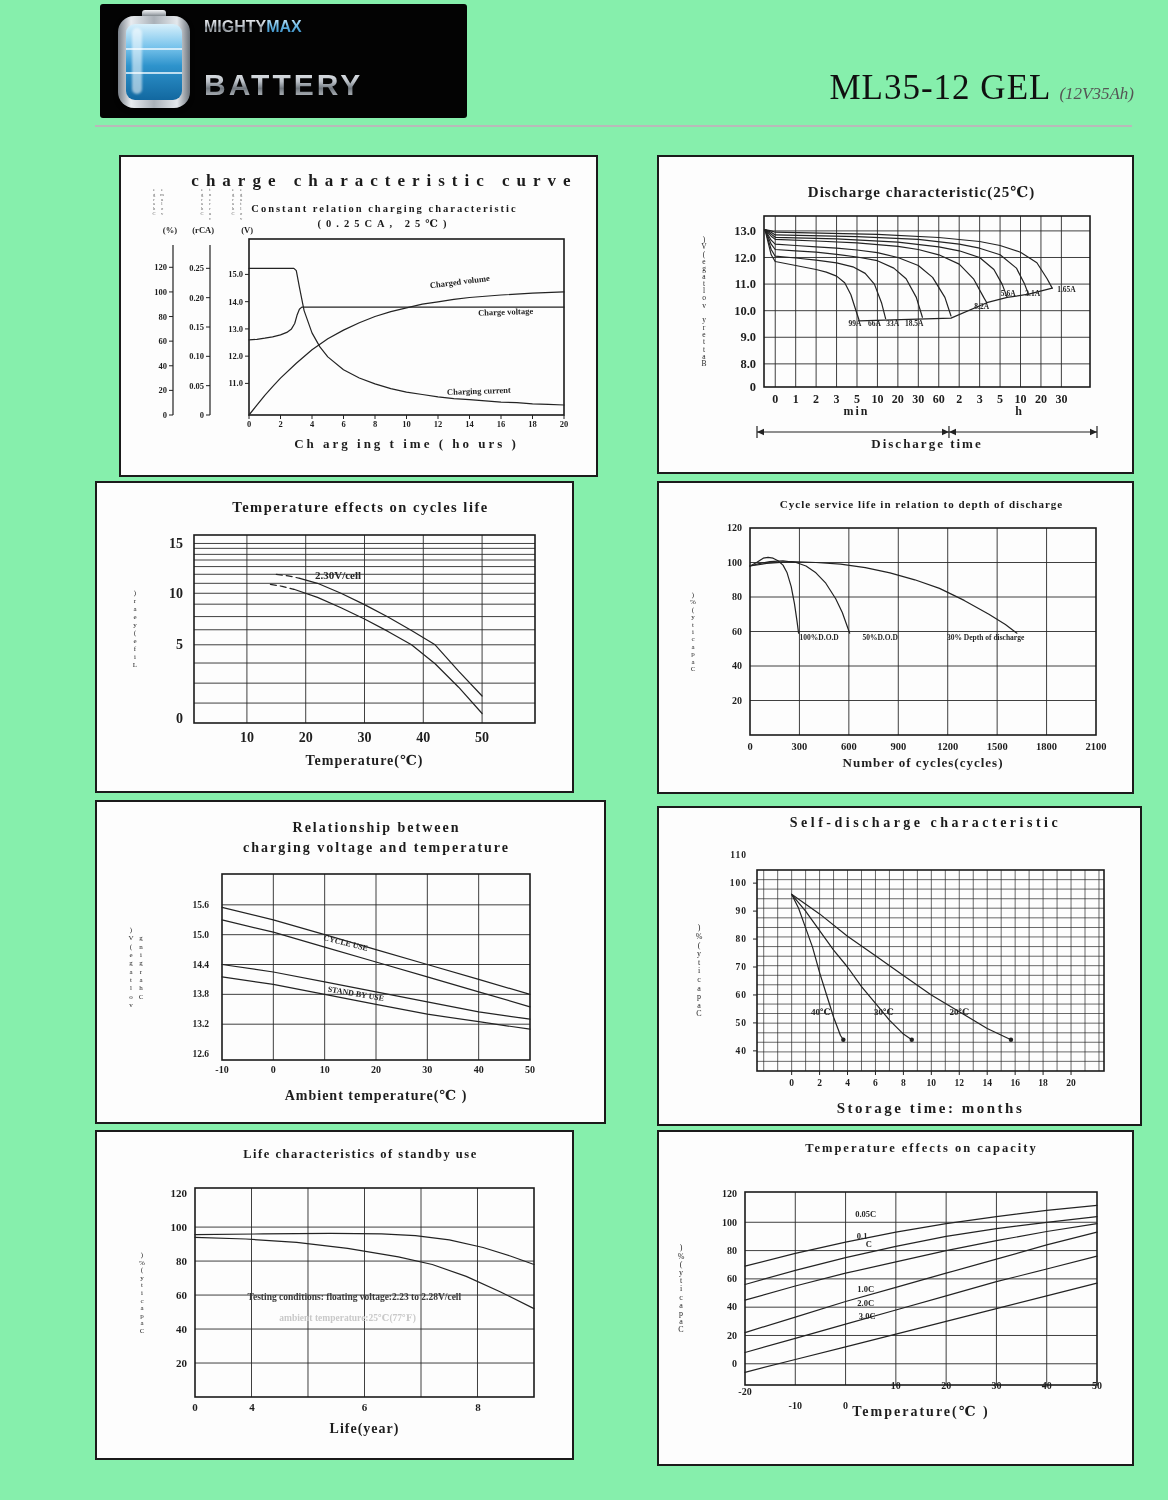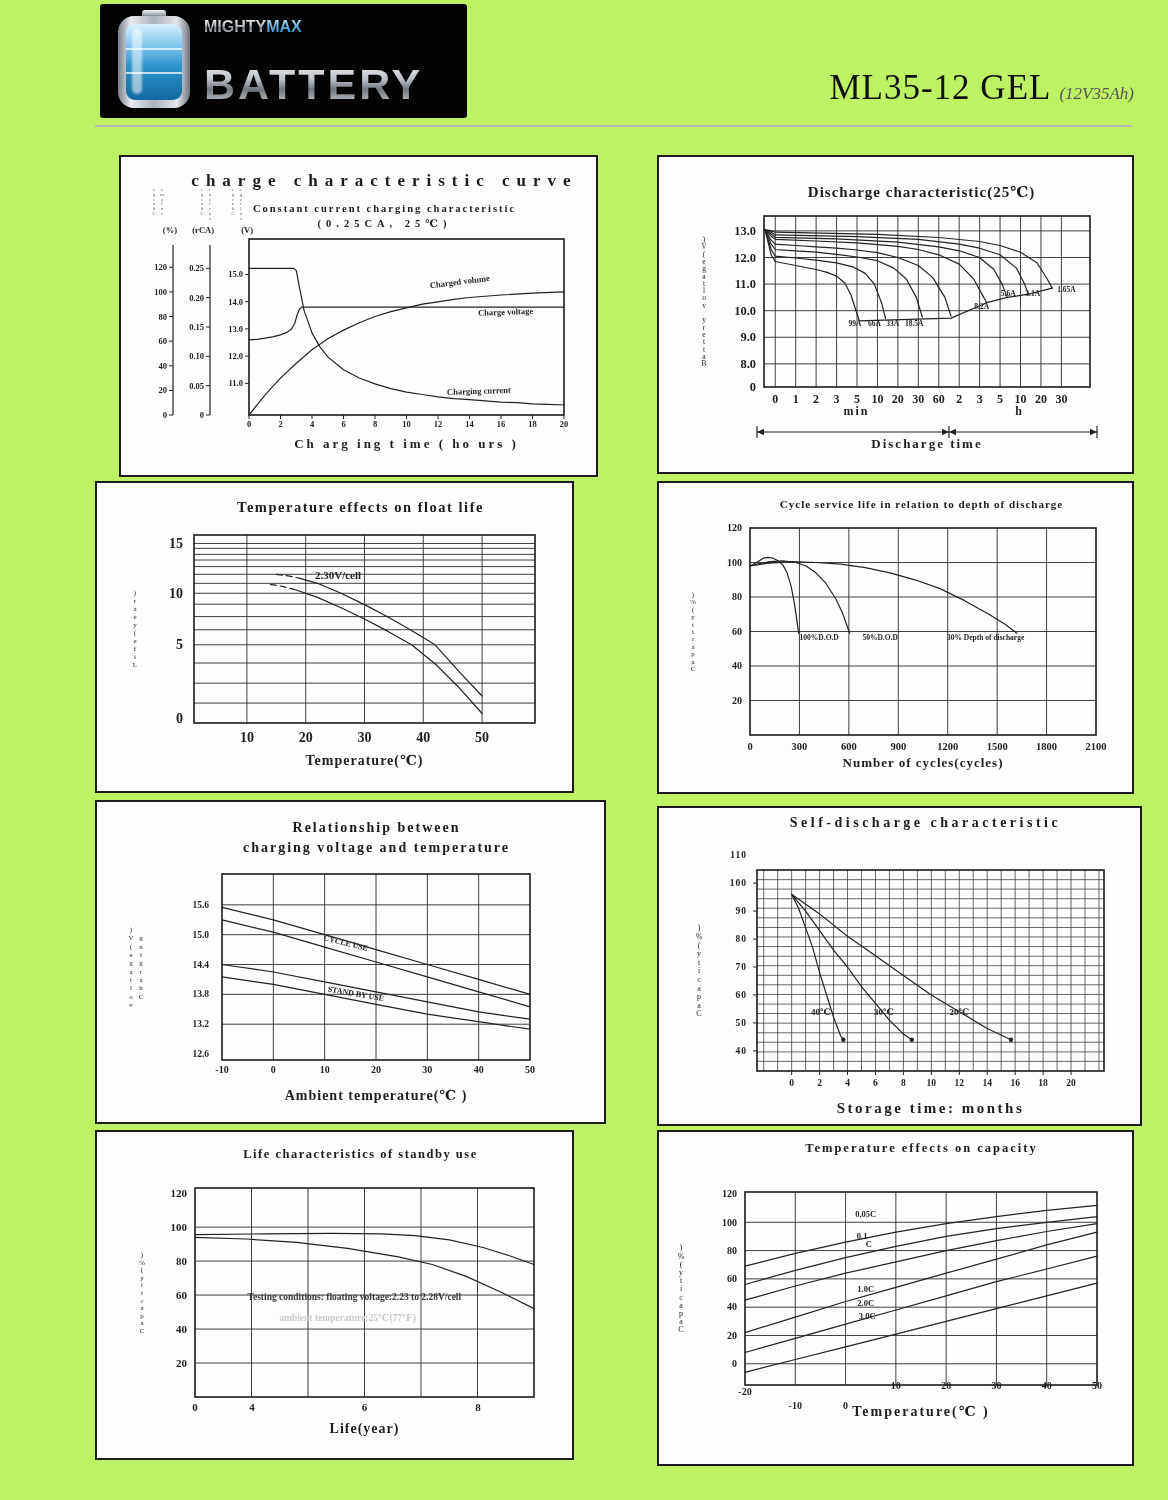--- a/index.html
+++ b/index.html
@@ -1,34 +1,34 @@
 <!DOCTYPE html>
 <html><head>
 <meta charset="utf-8">
 <style>
   html,body{margin:0;padding:0;background:#ffffff;}
-  #page{position:relative;width:1168px;height:1500px;background:#bef264;overflow:hidden;
+  #page{position:relative;width:1168px;height:1500px;background:#86efac;overflow:hidden;
         font-family:"Liberation Serif","DejaVu Serif",serif;}
   
   #logo{position:absolute;left:100px;top:4px;width:367px;height:114px;background:#030303;
         border-radius:3px;}
   #batt{position:absolute;left:18px;top:10px;width:72px;height:94px;}
   #batt .cap{position:absolute;left:24px;top:-4px;width:24px;height:10px;border-radius:3px;
         background:linear-gradient(#f2f4f6,#8f969d 60%,#c9ced4);}
   #batt .shell{position:absolute;left:0;top:2px;width:72px;height:92px;border-radius:16px;
         background:linear-gradient(90deg,#777e86,#e8ecf0 18%,#aab1b8 50%,#e4e8ec 82%,#6c737b);
         box-shadow:0 2px 4px rgba(0,0,0,.6);}
   #batt .core{position:absolute;left:8px;top:10px;width:56px;height:76px;border-radius:9px;
         background:linear-gradient(#d8f0fb,#79c4ec 30%,#2e93cc 55%,#1268a0);overflow:hidden;}
   #batt .seg{position:absolute;left:0;width:100%;height:2px;background:rgba(240,250,255,.75);}
   #batt .shine{position:absolute;left:6px;top:4px;width:10px;height:66px;border-radius:6px;
         background:rgba(255,255,255,.55);filter:blur(1px);}
   #logo .lt{position:absolute;left:104px;top:14px;white-space:nowrap;
         font-family:"Liberation Sans","DejaVu Sans",sans-serif;font-weight:bold;}
-  #logo .row2{position:absolute;left:104px;top:56px;font-size:43px;letter-spacing:3px;
+  #logo .row2{position:absolute;left:104px;top:64px;font-size:30px;letter-spacing:3px;
         font-family:"Liberation Sans","DejaVu Sans",sans-serif;font-weight:bold;
         background:linear-gradient(#f8fafc,#b9bfc6 40%,#70777e 60%,#dde1e5);
         -webkit-background-clip:text;background-clip:text;color:transparent;
         text-shadow:0 0 0 rgba(0,0,0,0);}
   .silver{background:linear-gradient(#f8fafc,#b9bfc6 45%,#767d84 58%,#dde1e5);
         -webkit-background-clip:text;background-clip:text;color:transparent;}
   .blue{background:linear-gradient(#cfe9f9,#6db9e6 45%,#2f85bd);
         -webkit-background-clip:text;background-clip:text;color:transparent;}
   #model-wrap{position:absolute;right:34px;top:68px;white-space:nowrap;}
   #model{font-size:35px;font-weight:normal;color:#101010;letter-spacing:1px;}
@@ -70,21 +70,21 @@
     <div class="lt"><span class="silver">MIGHTY</span><span class="blue">MAX</span></div>
     <div class="row2">BATTERY</div>
   </div>
   <div id="model-wrap">
     <span id="model">ML35-12 GEL</span><span id="spec">(12V35Ah)</span>
   </div>
   <div id="rule"></div>
 
   <section class="panel cc1" style="left: 108px; top: 155px; width: 475px; height: 318px; margin-left: 11px;">
     <div class="t1">charge characteristic curve</div>
-    <div class="sub1">Constant current charging characteristic</div>
+    <div class="sub1">Constant relation charging characteristic</div>
     <div class="sub2">(0.25CA, 25℃)</div>
     <svg width="475" height="318" viewBox="0 0 475 318">
         <rect x="128" y="82" width="315" height="176" fill="none" stroke="#1b1b1b" stroke-width="1.6"></rect>
         <polyline points="128.0,111.3 172.9,111.3 175.3,113.7 178.4,130.1 183.1,153.6 191.0,175.9 198.9,189.9 206.8,199.9 222.5,212.8 238.3,221.0 254.0,226.9 269.8,231.6 285.5,235.1 301.3,237.5 317.0,239.8 332.8,241.6 348.5,242.7 364.3,243.9 380.0,245.1 395.8,245.7 411.5,246.9 427.3,247.4 443.0,248.0" fill="none" stroke="#232323" stroke-width="1.2" stroke-linejoin="round" stroke-linecap="round"></polyline>
         <polyline points="128.0,182.8 135.9,182.3 143.8,181.2 151.6,179.8 159.5,177.9 165.8,175.4 170.5,171.9 173.7,166.5 176.0,158.3 178.4,152.3 180.8,150.1 443.0,150.1" fill="none" stroke="#232323" stroke-width="1.2" stroke-linejoin="round" stroke-linecap="round"></polyline>
         <polyline points="128.0,258.0 135.9,248.2 143.8,238.3 151.6,229.7 159.5,221.1 175.3,206.3 191.0,192.8 206.8,181.7 222.5,173.1 238.3,165.7 254.0,159.5 269.8,154.6 285.5,150.9 301.3,147.2 317.0,144.8 332.8,142.3 348.5,140.5 380.0,138.0 411.5,136.2 443.0,134.9" fill="none" stroke="#232323" stroke-width="1.2" stroke-linejoin="round" stroke-linecap="round"></polyline>
         <text x="128" y="270" text-anchor="middle" font-size="8.5" fill="#1e1e1e" font-weight="700" font-family="&quot;Liberation Serif&quot;,&quot;DejaVu Serif&quot;,serif">0</text>
         <line x1="128" y1="258" x2="128" y2="262" stroke="#222" stroke-width="1"></line>
         <text x="159.5" y="270" text-anchor="middle" font-size="8.5" fill="#1e1e1e" font-weight="700" font-family="&quot;Liberation Serif&quot;,&quot;DejaVu Serif&quot;,serif">2</text>
         <line x1="159.5" y1="258" x2="159.5" y2="262" stroke="#222" stroke-width="1"></line>
@@ -279,21 +279,21 @@
         <line x1="289.9717868338558" y1="269" x2="289.9717868338558" y2="281" stroke="#222" stroke-width="1.2"></line>
         <line x1="438" y1="269" x2="438" y2="281" stroke="#222" stroke-width="1.2"></line>
         <polygon points="98,275 105,271.8 105,278.2" fill="#222"></polygon>
         <polygon points="289.9717868338558,275 282.9717868338558,271.8 282.9717868338558,278.2" fill="#222"></polygon>
         <polygon points="289.9717868338558,275 296.9717868338558,271.8 296.9717868338558,278.2" fill="#222"></polygon>
         <polygon points="438,275 431,271.8 431,278.2" fill="#222"></polygon>
         <text x="268" y="291" text-anchor="middle" font-size="13" fill="#1e1e1e" font-weight="700" font-family="&quot;Liberation Serif&quot;,&quot;DejaVu Serif&quot;,serif" letter-spacing="2">Discharge time</text>
       </svg>
   </section>
   <section class="panel cc3" style="left: 95px; top: 481px; width: 475px; height: 308px;">
-    <div class="t1">Temperature effects on float life</div>
+    <div class="t1">Temperature effects on cycles life</div>
     <svg width="475" height="308" viewBox="0 0 475 308">
         <line x1="149.91379310344828" y1="52" x2="149.91379310344828" y2="240" stroke="#2a2a2a" stroke-width="0.9"></line>
         <line x1="208.70689655172413" y1="52" x2="208.70689655172413" y2="240" stroke="#2a2a2a" stroke-width="0.9"></line>
         <line x1="267.5" y1="52" x2="267.5" y2="240" stroke="#2a2a2a" stroke-width="0.9"></line>
         <line x1="326.2931034482759" y1="52" x2="326.2931034482759" y2="240" stroke="#2a2a2a" stroke-width="0.9"></line>
         <line x1="385.08620689655174" y1="52" x2="385.08620689655174" y2="240" stroke="#2a2a2a" stroke-width="0.9"></line>
         <line x1="97" y1="60.46000000000001" x2="438" y2="60.46000000000001" stroke="#2a2a2a" stroke-width="0.9"></line>
         <line x1="97" y1="65.34799999999998" x2="438" y2="65.34799999999998" stroke="#2a2a2a" stroke-width="0.9"></line>
         <line x1="97" y1="71.364" x2="438" y2="71.364" stroke="#2a2a2a" stroke-width="0.9"></line>
         <line x1="97" y1="77.00399999999999" x2="438" y2="77.00399999999999" stroke="#2a2a2a" stroke-width="0.9"></line>

